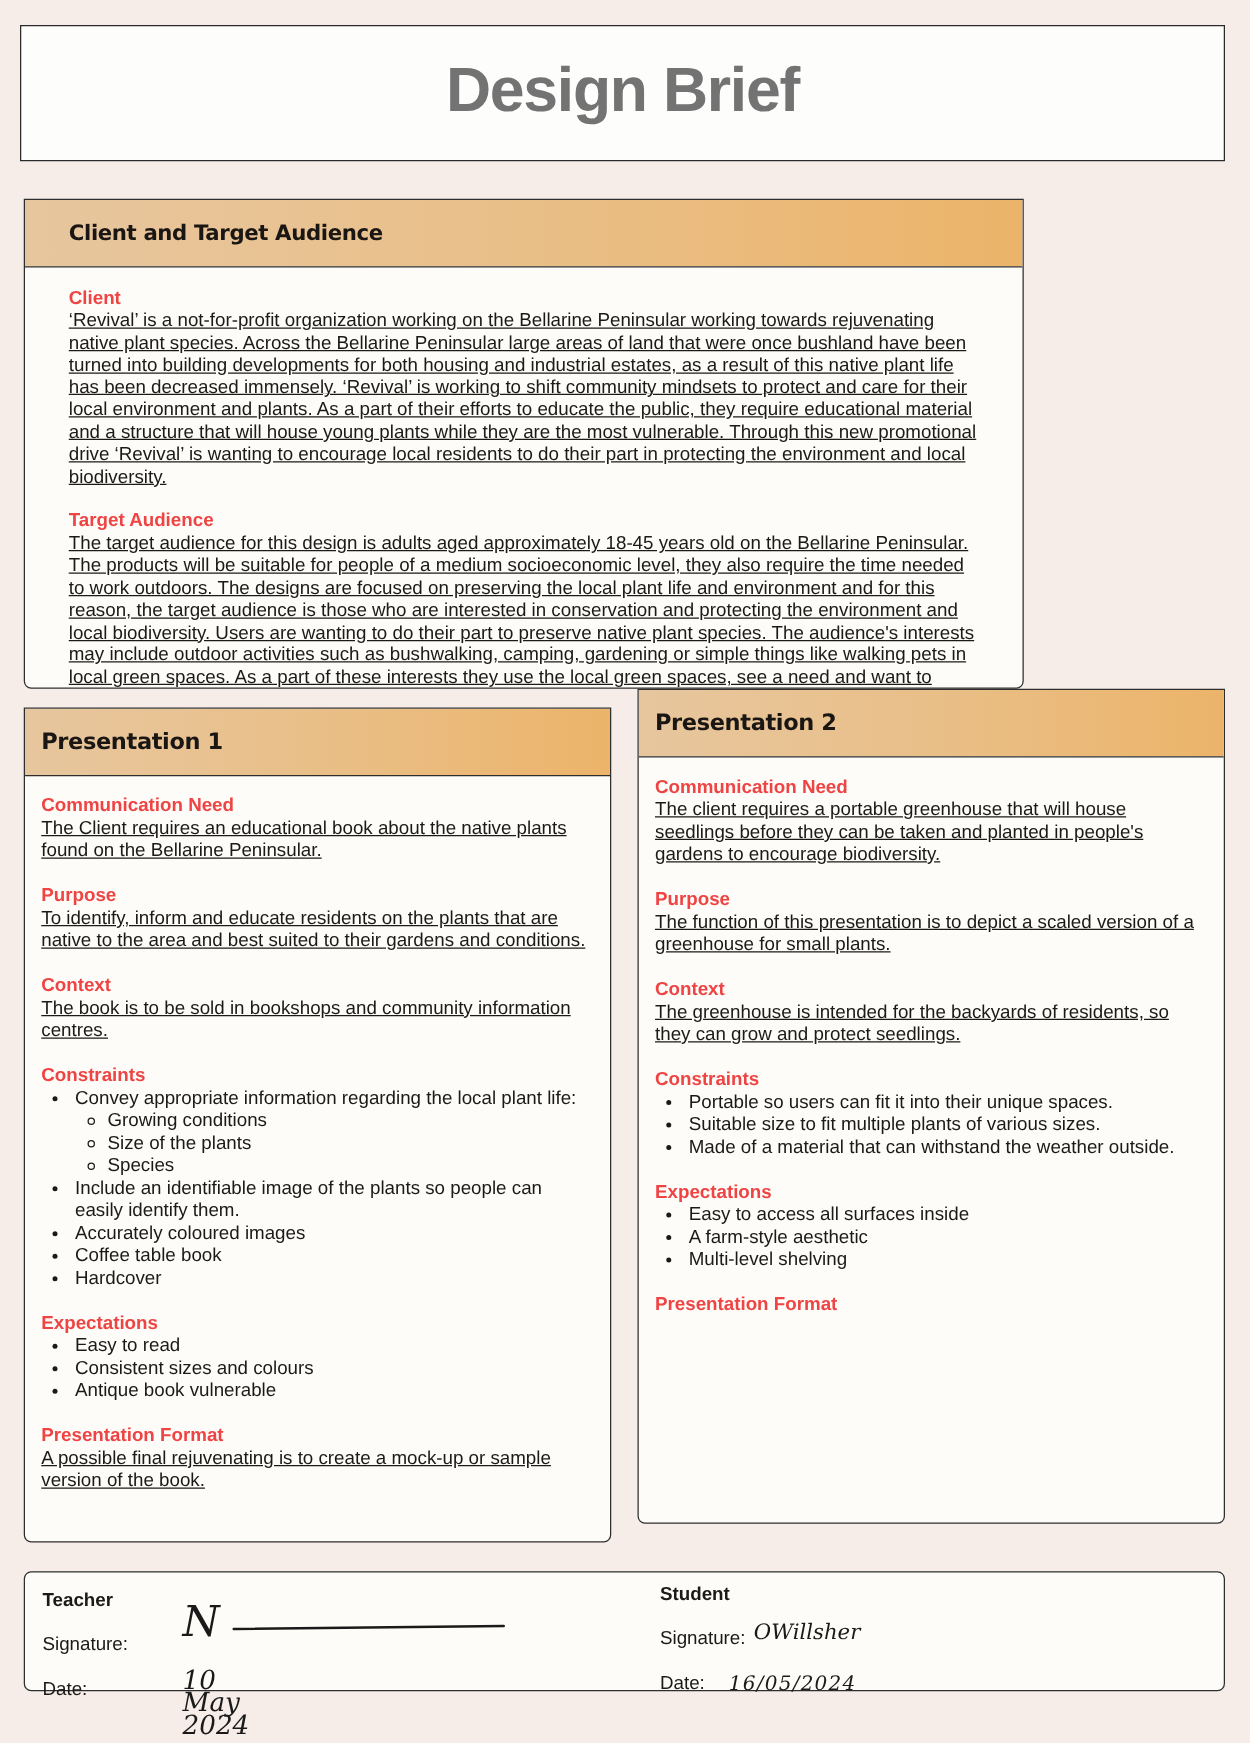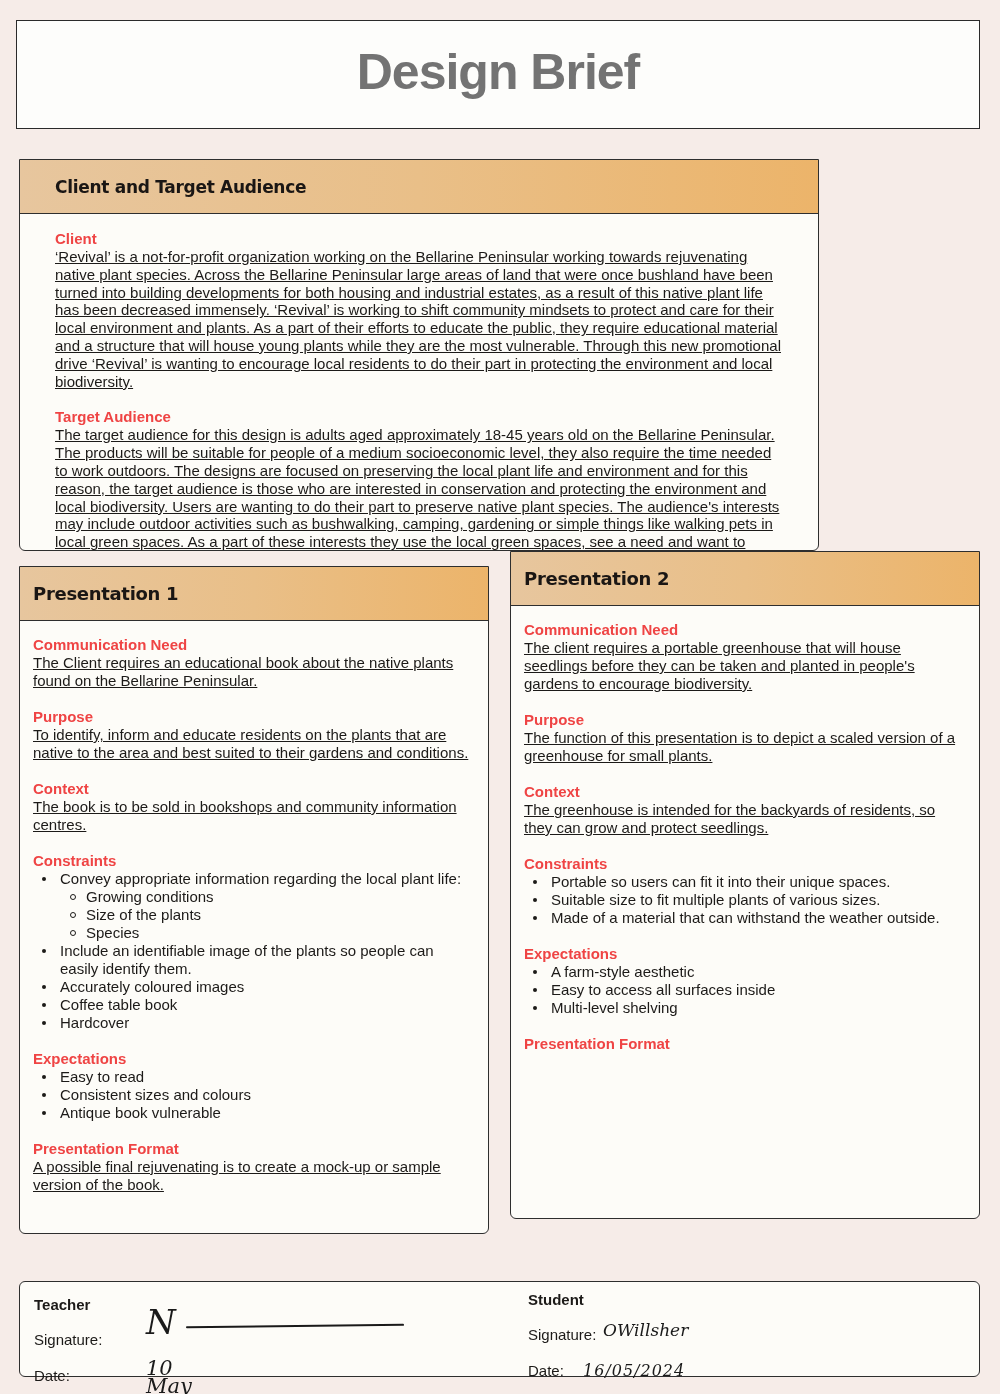--- a/index.html
+++ b/index.html
@@ -105,21 +105,20 @@
       border-radius: 50%;
     }
 
     .sign-box {
       position: absolute;
       left: 19px; top: 1257px;
       width: 961px; height: 96px;
       background: #fdfcf8;
       border: 1.5px solid #2e2e2e;
       border-radius: 6px;
-      margin-top: 24px;
     }
     .sign-col { position: absolute; top: 0; }
     .sign-col.teacher { left: 14px; top: 14px; }
     .sign-col.student { left: 508px; top: 9px; }
     .sign-col h4 {
       font-size: 15px; font-weight: bold; color: #1c1a18;
       line-height: 18px;
     }
     .sign-row {
       position: relative;
@@ -245,22 +244,22 @@
         <h3>Constraints</h3>
         <ul class="bullets">
           <li>Portable so users can fit it into their unique spaces.</li>
           <li>Suitable size to fit multiple plants of various sizes.</li>
           <li>Made of a material that can withstand the weather outside.</li>
         </ul>
       </div>
       <div class="section">
         <h3>Expectations</h3>
         <ul class="bullets">
+          <li>Easy to access all surfaces inside</li>
           <li>A farm-style aesthetic</li>
-          <li>Easy to access all surfaces inside</li>
           <li>Multi-level shelving</li>
         </ul>
       </div>
       <div class="section">
         <h3>Presentation Format</h3>
       </div>
     </div>
   </div>
 
   <div class="sign-box">

